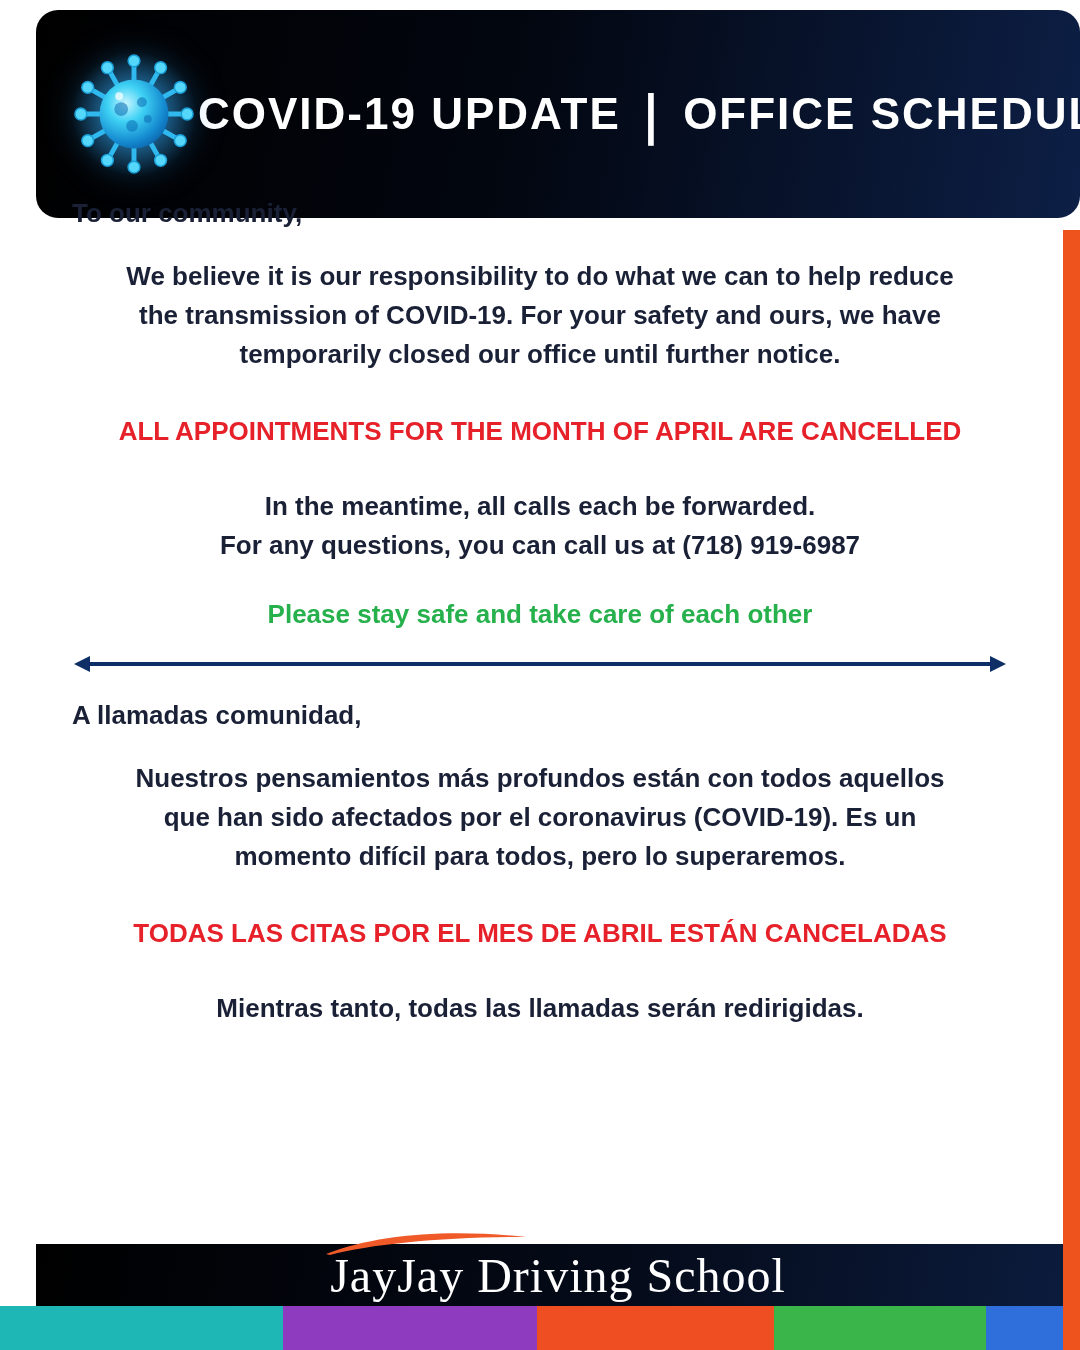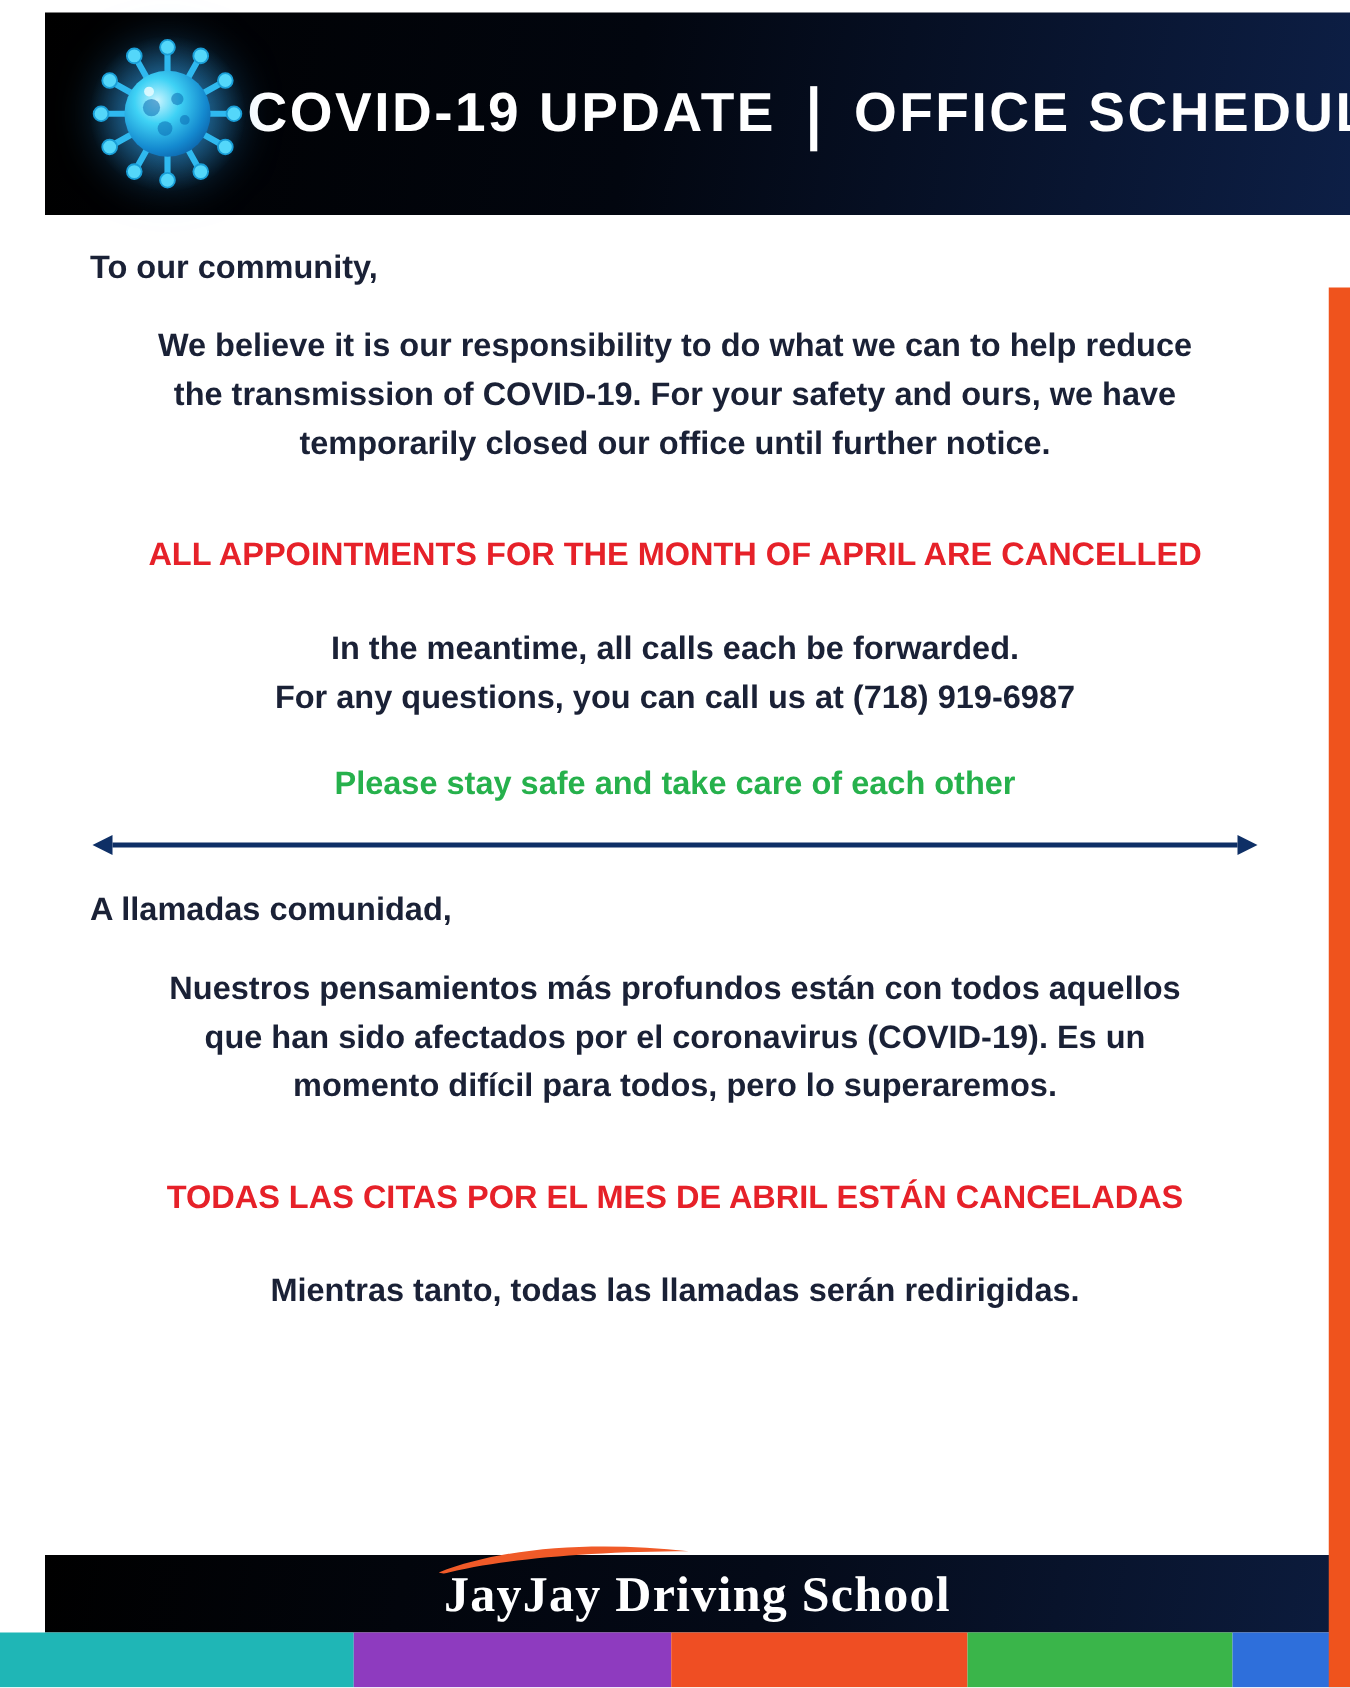--- a/index.html
+++ b/index.html
@@ -6,23 +6,23 @@
   html,body { background:#ffffff; }
   .page {
     position:relative; width:1080px; height:1350px; margin:0 auto;
     background:#fff; overflow:hidden;
     font-family:"Liberation Sans","DejaVu Sans",sans-serif;
     color:var(--text,#1a2136);
   }
 
   
   .header {
-    position:absolute; top:10px; left:36px; right:0; height:162px;
+    position:absolute; top:10px; left:36px; right:0; height:208px;
     background:linear-gradient(100deg,#000000 0%,#02060f 45%,#0d1f46 100%);
-    display:flex; align-items:center; padding:0 26px 0 34px;
+    display:flex; align-items:center; padding:0 26px 0 34px;border-radius:22px;
   }
   .virus { width:128px; height:128px; flex:0 0 auto;
     filter:drop-shadow(0 0 16px rgba(45,170,255,.55)); }
   .header-title {
     flex:1; display:flex; justify-content:center; align-items:center; gap:24px;
     color:#fff; font-weight:bold; font-size:44px; letter-spacing:2px; white-space:nowrap;
   }
   .header-sep { display:inline-block; transform:scaleY(1.25); font-weight:bold; }
 
   
@@ -35,40 +35,40 @@
   .content {
     position:absolute; top:178px; left:48px; right:48px;
     text-align:center; font-weight:bold; font-size:26px; line-height:1.5;
   }
   .salutation { text-align:left; margin:16px 0 24px 24px; }
   .para { margin:0 auto 30px; }
   .en-para1 { max-width:945px; }
   .en-para2 { max-width:865px; }
   .sp-para1 { max-width:845px; }
   .sp-para2 { max-width:950px; }
-  .alert { color:var(--red,#e62129); margin:50px auto 36px; }
+  .alert { color:var(--red,#e62129); margin:38px auto 36px; }
   .info  { margin:0 auto 30px; }
   .closing { color:var(--green,#26b14c); margin:8px auto 10px; }
 
   .divider { display:flex; align-items:center; margin:22px 26px 24px; }
   .divider .line { flex:1; height:4px; background:#0e2f66; }
   .divider .arrow-left  { width:0; height:0; border-top:8px solid transparent;
     border-bottom:8px solid transparent; border-right:16px solid #0e2f66; }
   .divider .arrow-right { width:0; height:0; border-top:8px solid transparent;
     border-bottom:8px solid transparent; border-left:16px solid #0e2f66; }
 
   
   .footer {
     position:absolute; left:36px; right:0; bottom:44px; height:62px;
     background:linear-gradient(100deg,#000 0%,#040a18 55%,#0c1c3e 100%);
     display:flex; align-items:center; justify-content:center;
   }
   .brand {
     position:relative; color:#fff; font-family:"Liberation Serif","DejaVu Serif",serif;
-    font-weight:bold; font-size:40px; letter-spacing:1px;
+    font-weight:normal; font-size:48px; letter-spacing:1px;
   }
   .swoosh { position:absolute; top:-17px; left:-6px; width:205px; height:24px; }
 
   
   .stripe { position:absolute; left:0; right:0; bottom:0; height:44px; display:flex; }
   .stripe > div { height:100%; }
   .stripe > div:nth-child(1){ width:26.2%; }
   .stripe > div:nth-child(2){ width:23.5%; }
   .stripe > div:nth-child(3){ width:22%;   }
   .stripe > div:nth-child(4){ width:19.6%; }

